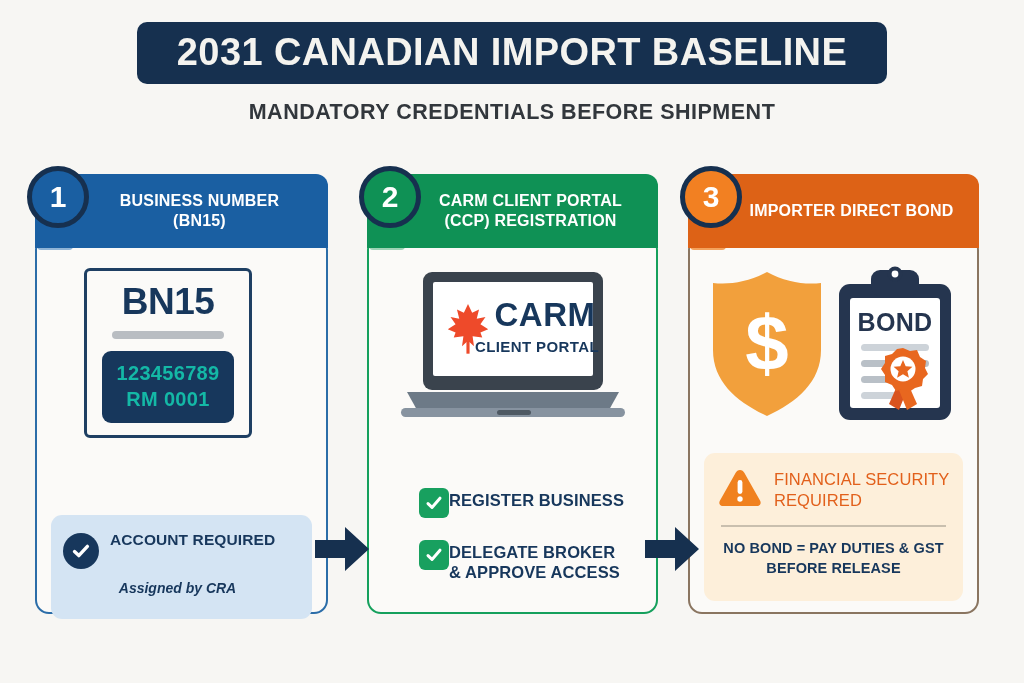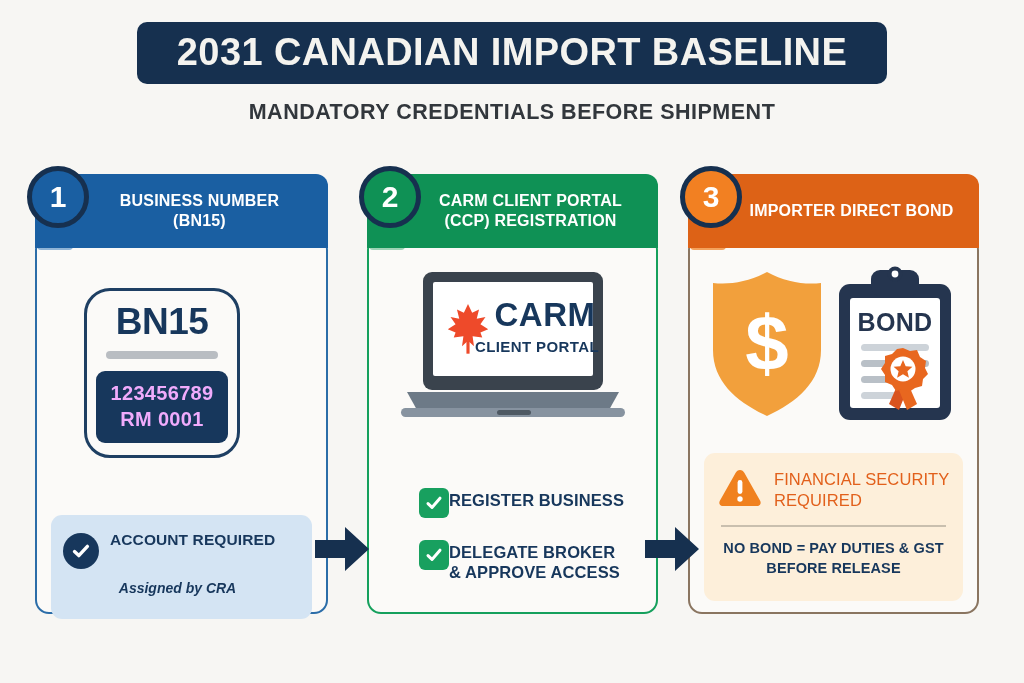--- a/index.html
+++ b/index.html
@@ -154,28 +154,27 @@
     z-index: 8;
   }
   .arrow.a1 { left: 315px; }
   .arrow.a2 { left: 645px; }
 
   
   .bn-card {
     position: absolute;
     top: 30px;
     left: 47px;
-    width: 156px;
+    width: 168px;
     height: 170px;
     border: 3px solid #1e3f63;
-    border-radius: 26px;
+    border-radius: 6px;
     background: #fbfaf8;
     box-sizing: border-box;
     padding-top: 12px;
-    margin-top: 20px;
   }
   .bn-title {
     text-align: center;
     color: #17375c;
     font-size: 37px;
     font-weight: bold;
     line-height: 1;
     letter-spacing: -0.5px;
   }
   .bn-divider {
@@ -187,21 +186,21 @@
   }
   .bn-box {
     margin: 12px auto 0 auto;
     width: 132px;
     background: #17375c;
     border-radius: 9px;
     padding: 9px 0 11px 0;
     text-align: center;
   }
   .bn-box-line {
-    color: #f0abfc;
+    color: #14b8a6;
     font-size: 20px;
     font-weight: bold;
     line-height: 1.3;
     letter-spacing: 0.3px;
   }
 
   .info-box {
     position: absolute;
     left: 14px;
     right: 14px;

